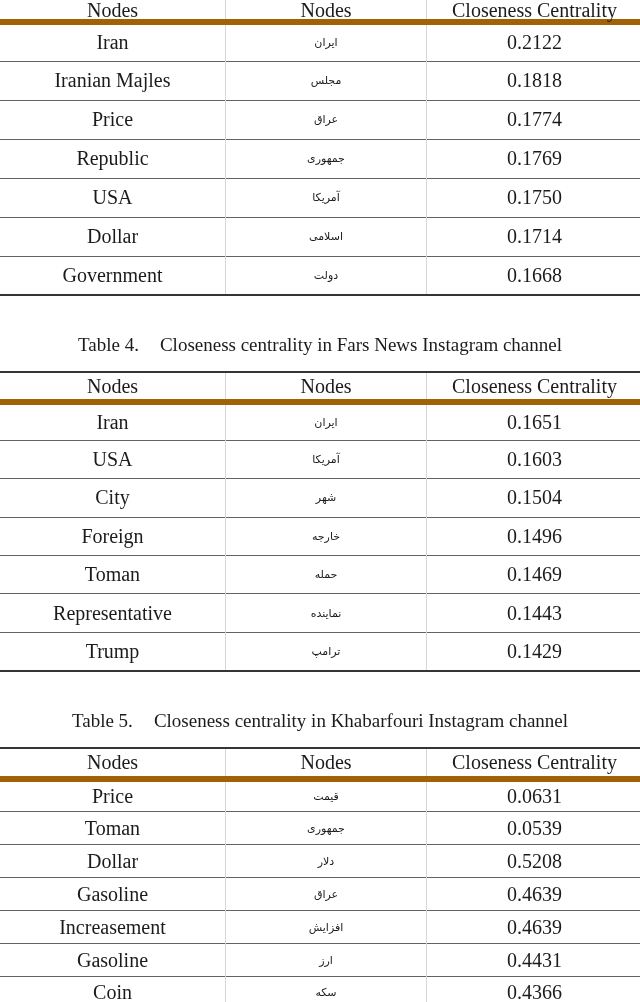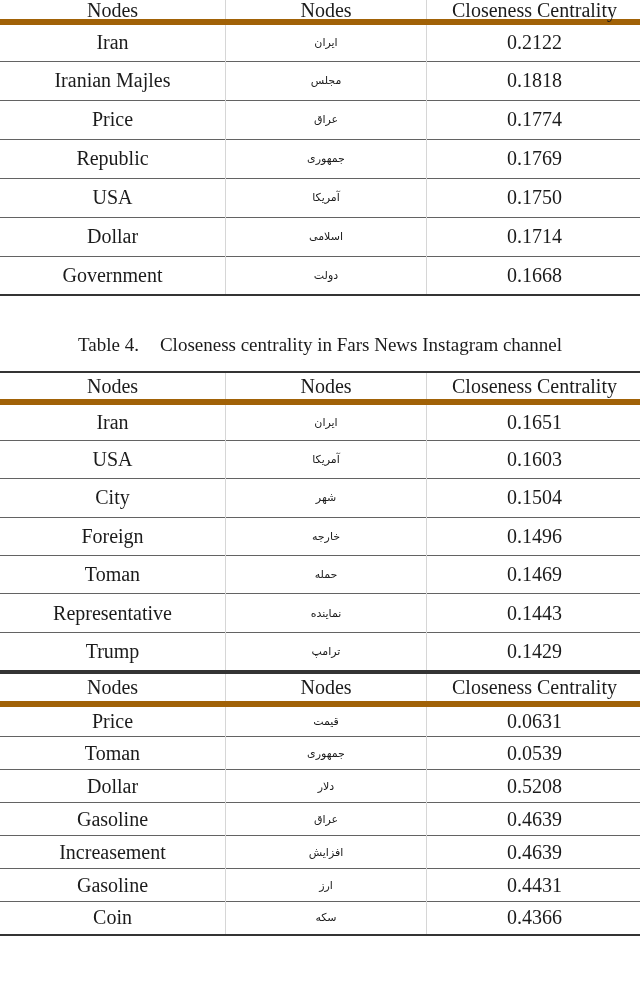--- a/index.html
+++ b/index.html
@@ -171,20 +171,23 @@
           <td>0.1443</td>
         </tr>
         <tr>
           <td>Trump</td>
           <td class="fa">ترامپ</td>
           <td>0.1429</td>
         </tr>
       </tbody>
     </table>
 
+  <div class="caption">
+    <span class="lbl">Table 5.</span><span>Closeness centrality in Khabarfouri Instagram channel</span>
+  </div>
 
   <table class="ctable t5 bordered-top">
       <thead>
         <tr>
           <th>Nodes</th>
           <th>Nodes</th>
           <th>Closeness Centrality</th>
         </tr>
       </thead>
       <tbody>

